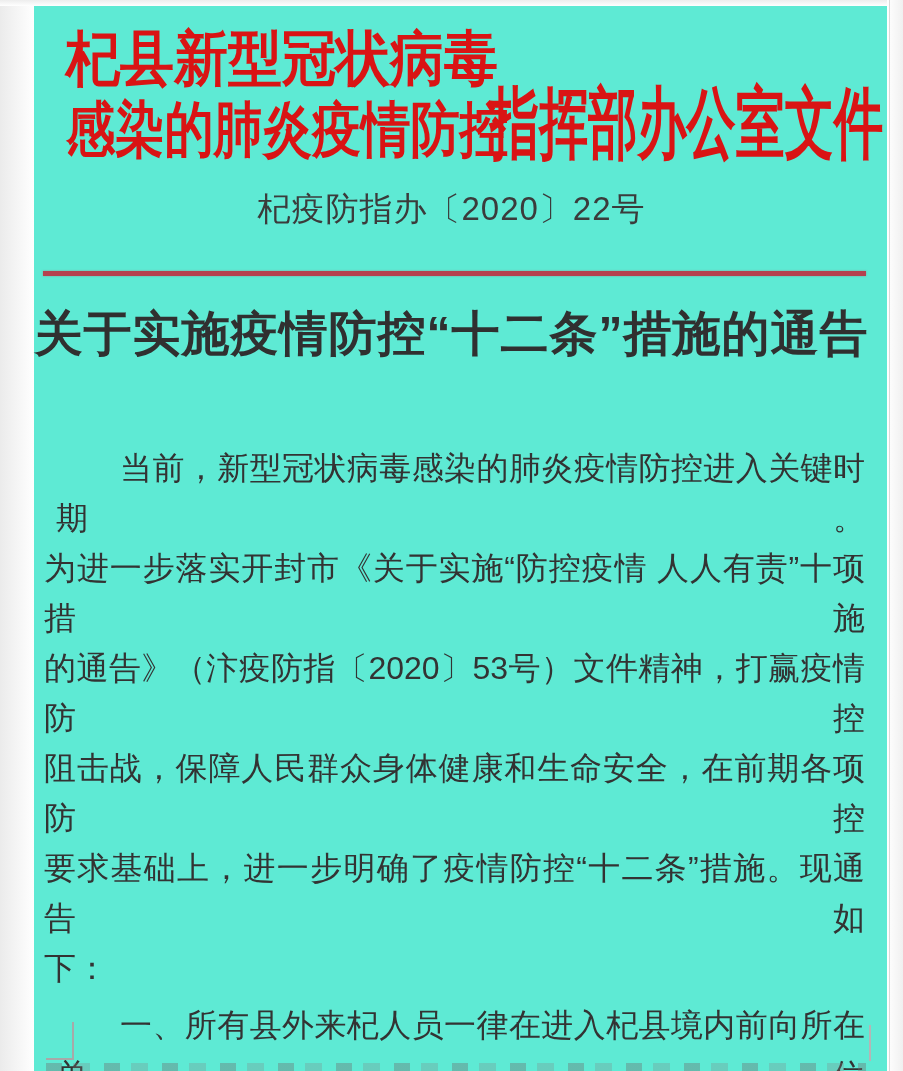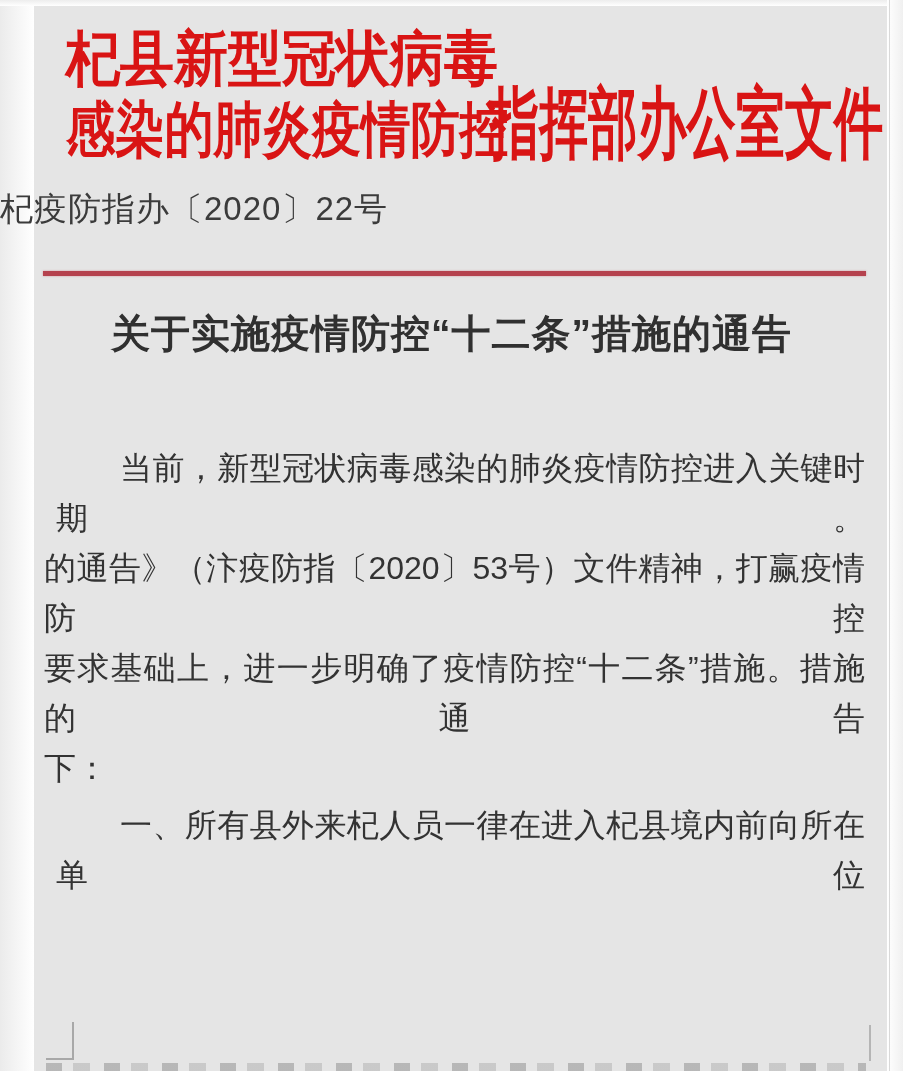--- a/index.html
+++ b/index.html
@@ -1,20 +1,20 @@
 <!DOCTYPE html>
 <html><head>
 <meta charset="utf-8">
 <style>
   html, body { margin: 0; padding: 0; background: #ffffff; }
   .page {
     position: relative;
     width: 903px;
     height: 1071px;
-    background: #e5e5e5;
+    background: #5eead4;
     overflow: hidden;
     font-family: "Liberation Sans", sans-serif;
   }
   
   .edge-left {
     position: absolute; left: 0; top: 0; bottom: 0; width: 34px;
     background: linear-gradient(90deg, #ebebeb, #ffffff);
     pointer-events: none;
   }
   .edge-right {
@@ -52,38 +52,39 @@
   }
   .lh-right {
     font-size: 78px; line-height: 84px;
     transform: scaleX(0.63); transform-origin: left bottom;
     margin-bottom: 0px;
   }
 
   
   .docnum {
     position: absolute; top: 190px; left: 0; width: 100%;
+    text-align: center;
     font-size: 33px; line-height: 38px;
     color: #3b3b3b;
     letter-spacing: 1px;
   }
 
   
   .redline {
     position: absolute; top: 271px; left: 43px;
     width: 823px; height: 5px;
     background: #b5424e;
     box-shadow: 0 0 2px rgba(196, 73, 86, 0.55);
   }
 
   
   .title {
     position: absolute; top: 310px; left: 0; width: 100%;
     text-align: center;
-    font-size: 39px; line-height: 48px;
+    font-size: 48px; line-height: 48px;
     font-weight: bold;
     color: #303030;
     letter-spacing: 1px;
   }
 
   
   .bodytext {
     position: absolute; top: 443px; left: 44px; width: 821px;
     font-size: 32px; line-height: 50px;
     color: #333333;
@@ -137,22 +138,24 @@
   </div>
 
   <div class="docnum">杞疫防指办〔2020〕22号</div>
 
   <div class="redline"></div>
 
   <div class="title">关于实施疫情防控“十二条”措施的通告</div>
 
   <div class="bodytext">
     <div class="line indent stretch">当前，新型冠状病毒感染的肺炎疫情防控进入关键时期。</div>
+    <div class="line stretch">为进一步落实开封市《关于实施“防控疫情 人人有责”十项措施</div>
     <div class="line stretch">的通告》（汴疫防指〔2020〕53号）文件精神，打赢疫情防控</div>
-    <div class="line stretch">要求基础上，进一步明确了疫情防控“十二条”措施。措施的通告</div>
+    <div class="line stretch">阻击战，保障人民群众身体健康和生命安全，在前期各项防控</div>
+    <div class="line stretch">要求基础上，进一步明确了疫情防控“十二条”措施。现通告如</div>
     <div class="line">下：</div>
     <div class="gap"></div>
     <div class="line indent stretch">一、所有县外来杞人员一律在进入杞县境内前向所在单位</div>
 
   </div>
 
   <div class="corner-bl"></div>
   <div class="corner-br"></div>
   <div class="remnant"></div>
 

